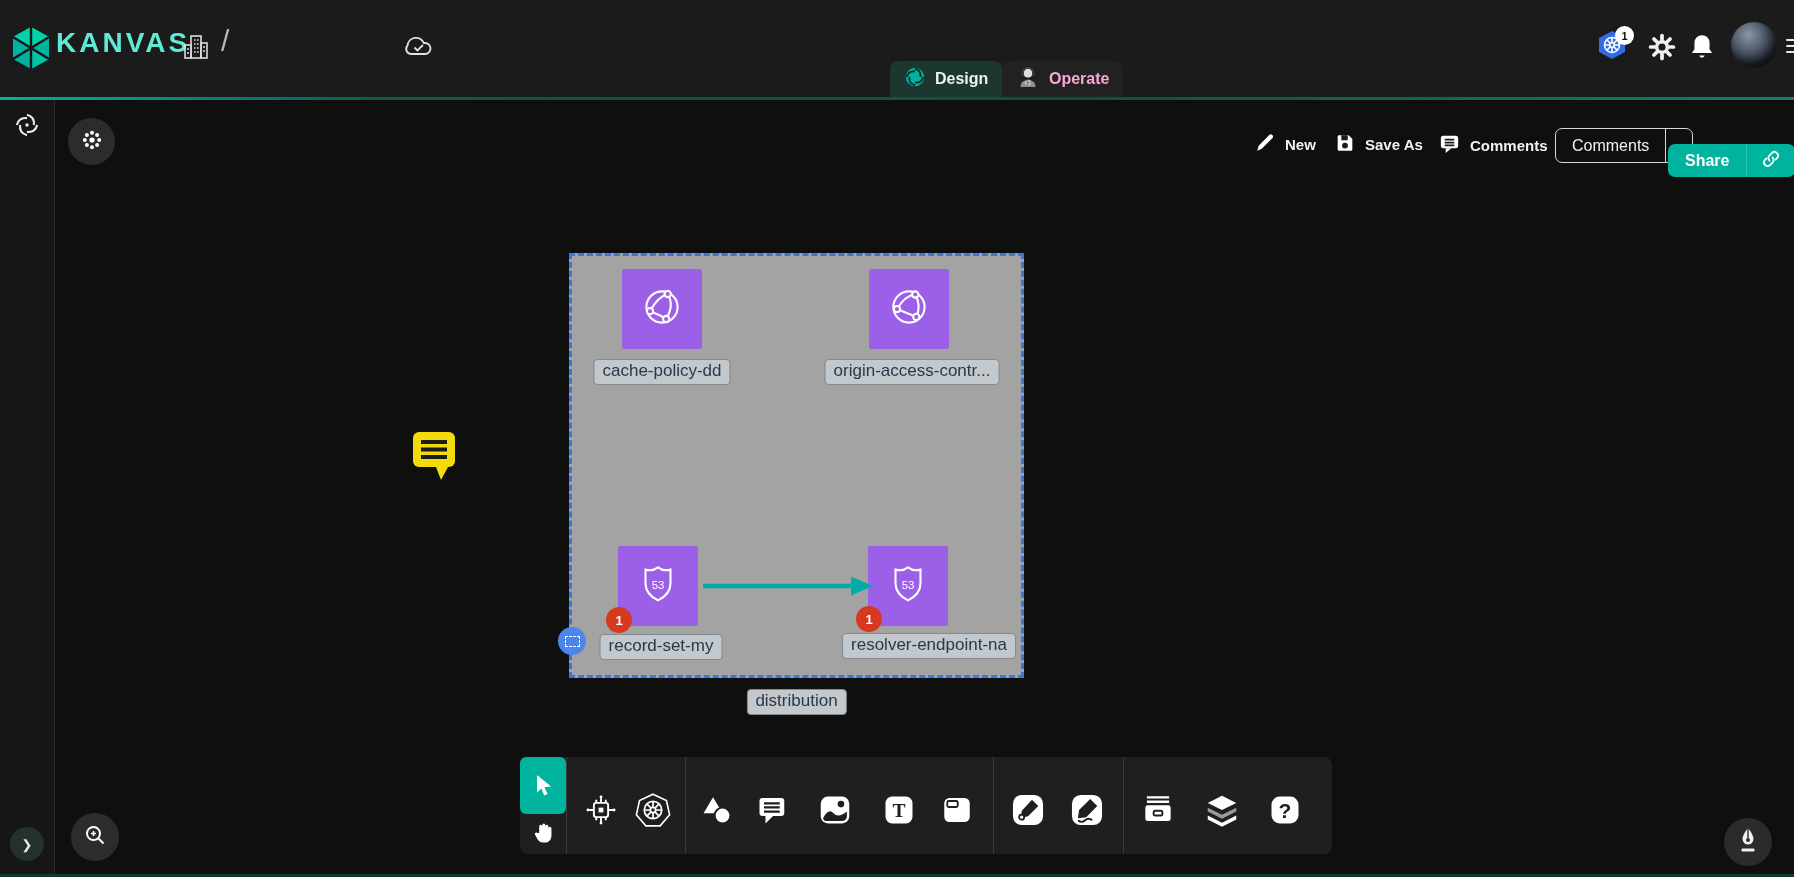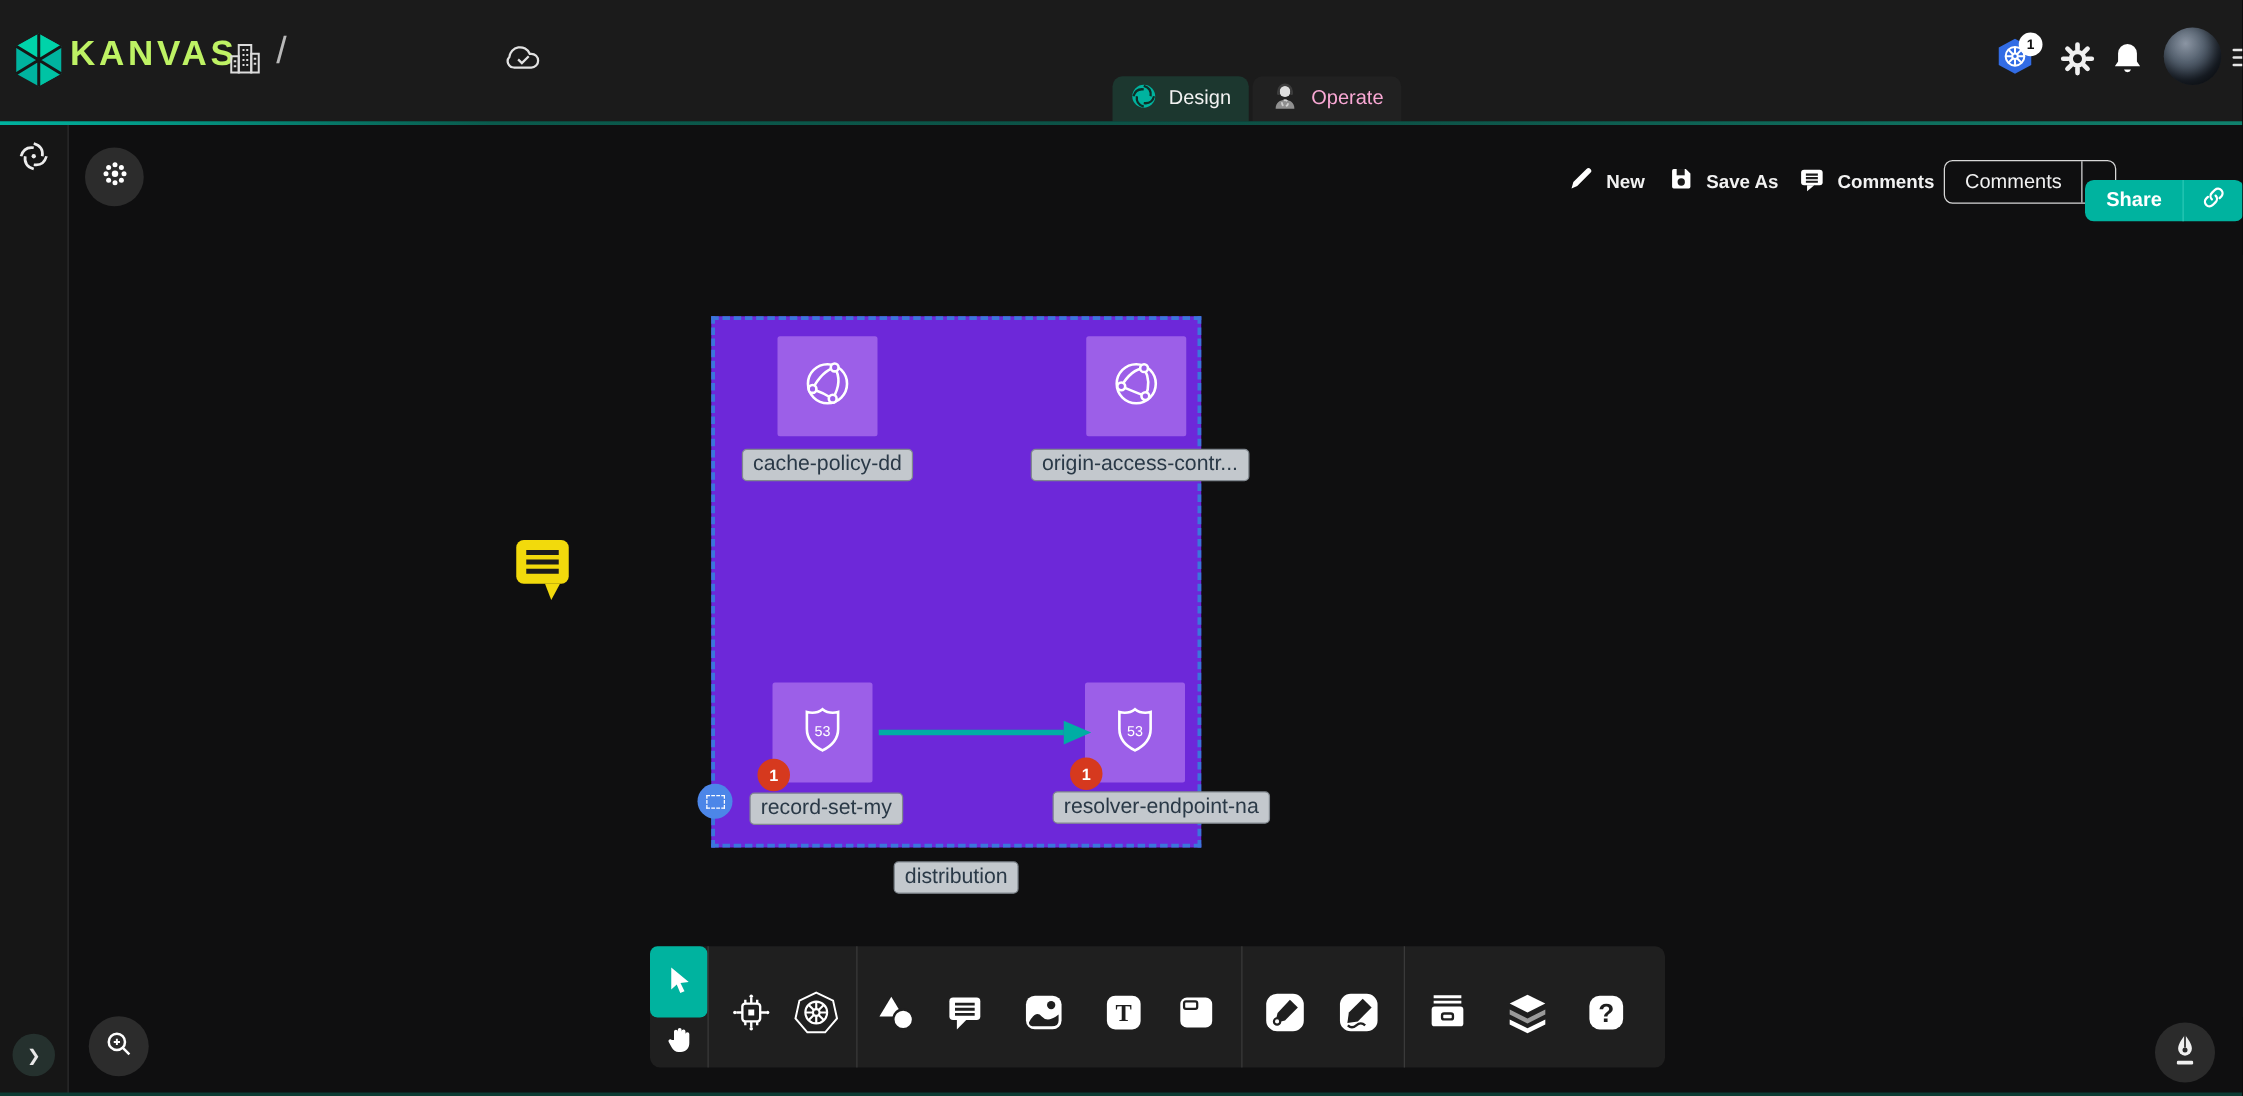--- a/index.html
+++ b/index.html
@@ -1,27 +1,27 @@
 <!DOCTYPE html>
 <html><head>
 <meta charset="utf-8">
 <style>
   html,body{margin:0;padding:0;background:#0a0a0a;}
   #app{position:relative;width:1794px;height:877px;background:#0f0f10;overflow:hidden;
        font-family:"Liberation Sans",sans-serif;color:#e8e8e8;}
   .abs{position:absolute;}
   
   .header{left:0;top:0;width:1794px;height:97px;background:#1b1b1b;}
-  .brand{font-size:28px;font-weight:bold;letter-spacing:3px;color:#bef264;}
+  .brand{font-size:28px;font-weight:bold;letter-spacing:3px;color:#5eead4;}
   .slash{font-size:30px;font-weight:300;color:#b9b9b9;}
   .name-label{font-size:11px;color:#b3b3b3;}
   .name-input{width:150px;background:transparent;border:none;border-bottom:1px solid #cfcfcf;
       color:#ededed;font-size:17px;font-family:"Liberation Sans",sans-serif;padding:0 0 8px 0;outline:none;}
   .tab{display:flex;align-items:center;gap:9px;padding:0 14px;height:36px;border-radius:8px 8px 0 0;
-      font-size:16px;cursor:pointer;}
+      font-size:16px;cursor:pointer;font-weight:bold;}
   .tab.active{background:#1c372f;color:#f2f2f2;}
   .tab.inactive{background:#212121;color:#f9a8d4;}
   .accent-line{left:0;top:97px;width:1794px;height:3px;
       background:linear-gradient(90deg,#00b39f 0%,#0a5a4c 22%,#0d4f44 60%,#10816d 100%);}
   .hbadge{width:19px;height:19px;border-radius:50%;background:#fff;color:#111;font-size:11px;
       font-weight:bold;display:flex;align-items:center;justify-content:center;}
   .avatar{width:46px;height:46px;border-radius:50%;
       background:radial-gradient(circle at 38% 28%,#8b95a3 0%,#55616f 34%,#232b36 68%,#12161d 100%);
       box-shadow:inset -4px -6px 10px #0008;}
   .hamburger span{display:block;width:14px;height:2.5px;background:#e6e6e6;margin:3.5px 0;border-radius:1px;}
@@ -31,21 +31,21 @@
   
   .act-item{display:flex;align-items:center;gap:9px;font-size:15px;font-weight:bold;color:#f2f2f2;cursor:pointer;}
   .actions-box{display:flex;align-items:stretch;height:33px;border:1px solid #d8d8d8;border-radius:7px;
       color:#f2f2f2;cursor:pointer;}
   .actions-box .lbl{display:flex;align-items:center;padding:0 16px;font-size:16px;}
   .actions-box .caret{display:flex;align-items:center;padding:0 10px;border-left:1px solid #d8d8d8;font-size:12px;}
   .share-btn{display:flex;align-items:stretch;height:33px;background:#00b39f;border-radius:7px;color:#fff;cursor:pointer;}
   .share-btn .lbl{display:flex;align-items:center;padding:0 17px;font-size:16px;font-weight:bold;}
   .share-btn .link{display:flex;align-items:center;padding:0 14px;border-left:1px solid #2ac7b5;}
   
-  .group{left:569px;top:253px;width:392px;height:425px;background:#6d28d9;
+  .group{left:569px;top:253px;width:455px;height:425px;background:#a3a3a3;
       border:3px dashed #3b76dc;box-sizing:border-box;}
   .node{position:absolute;width:80px;height:80px;background:#9c5fe8;border-radius:2px;
       display:flex;align-items:center;justify-content:center;cursor:pointer;}
   .pill{position:absolute;transform:translateX(-50%);background:#c3c8cd;border:1px solid #81888f;
       border-radius:4px;color:#2a3947;font-size:17px;padding:1px 8px 3px;white-space:nowrap;}
   .badge{position:absolute;width:26px;height:26px;border-radius:50%;background:#d6391e;color:#fff;
       font-size:13px;font-weight:bold;display:flex;align-items:center;justify-content:center;z-index:3;}
   .handle{position:absolute;left:-14px;top:371px;width:28px;height:28px;border-radius:50%;
       background:#4c86e8;z-index:3;display:flex;align-items:center;justify-content:center;}
   .handle i{display:block;width:13px;height:9px;border:1px dashed #fff;}

